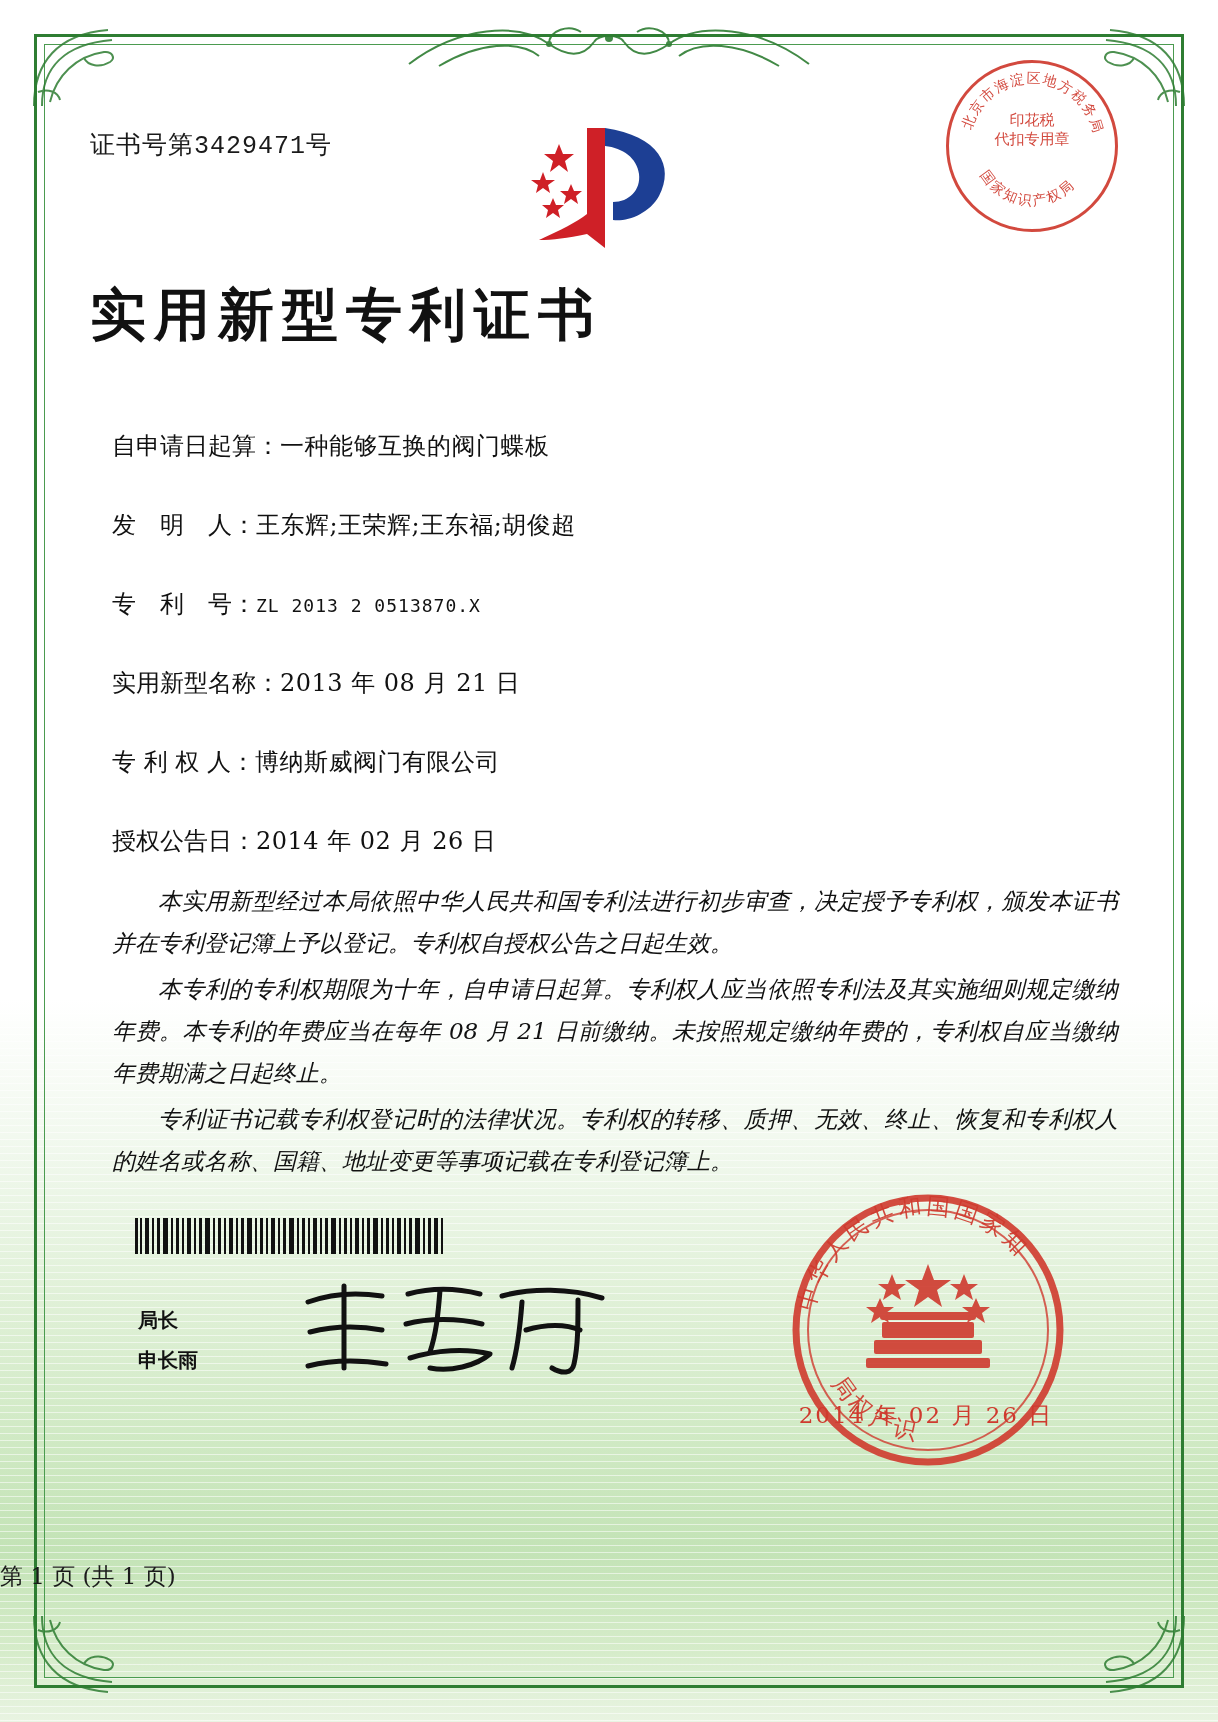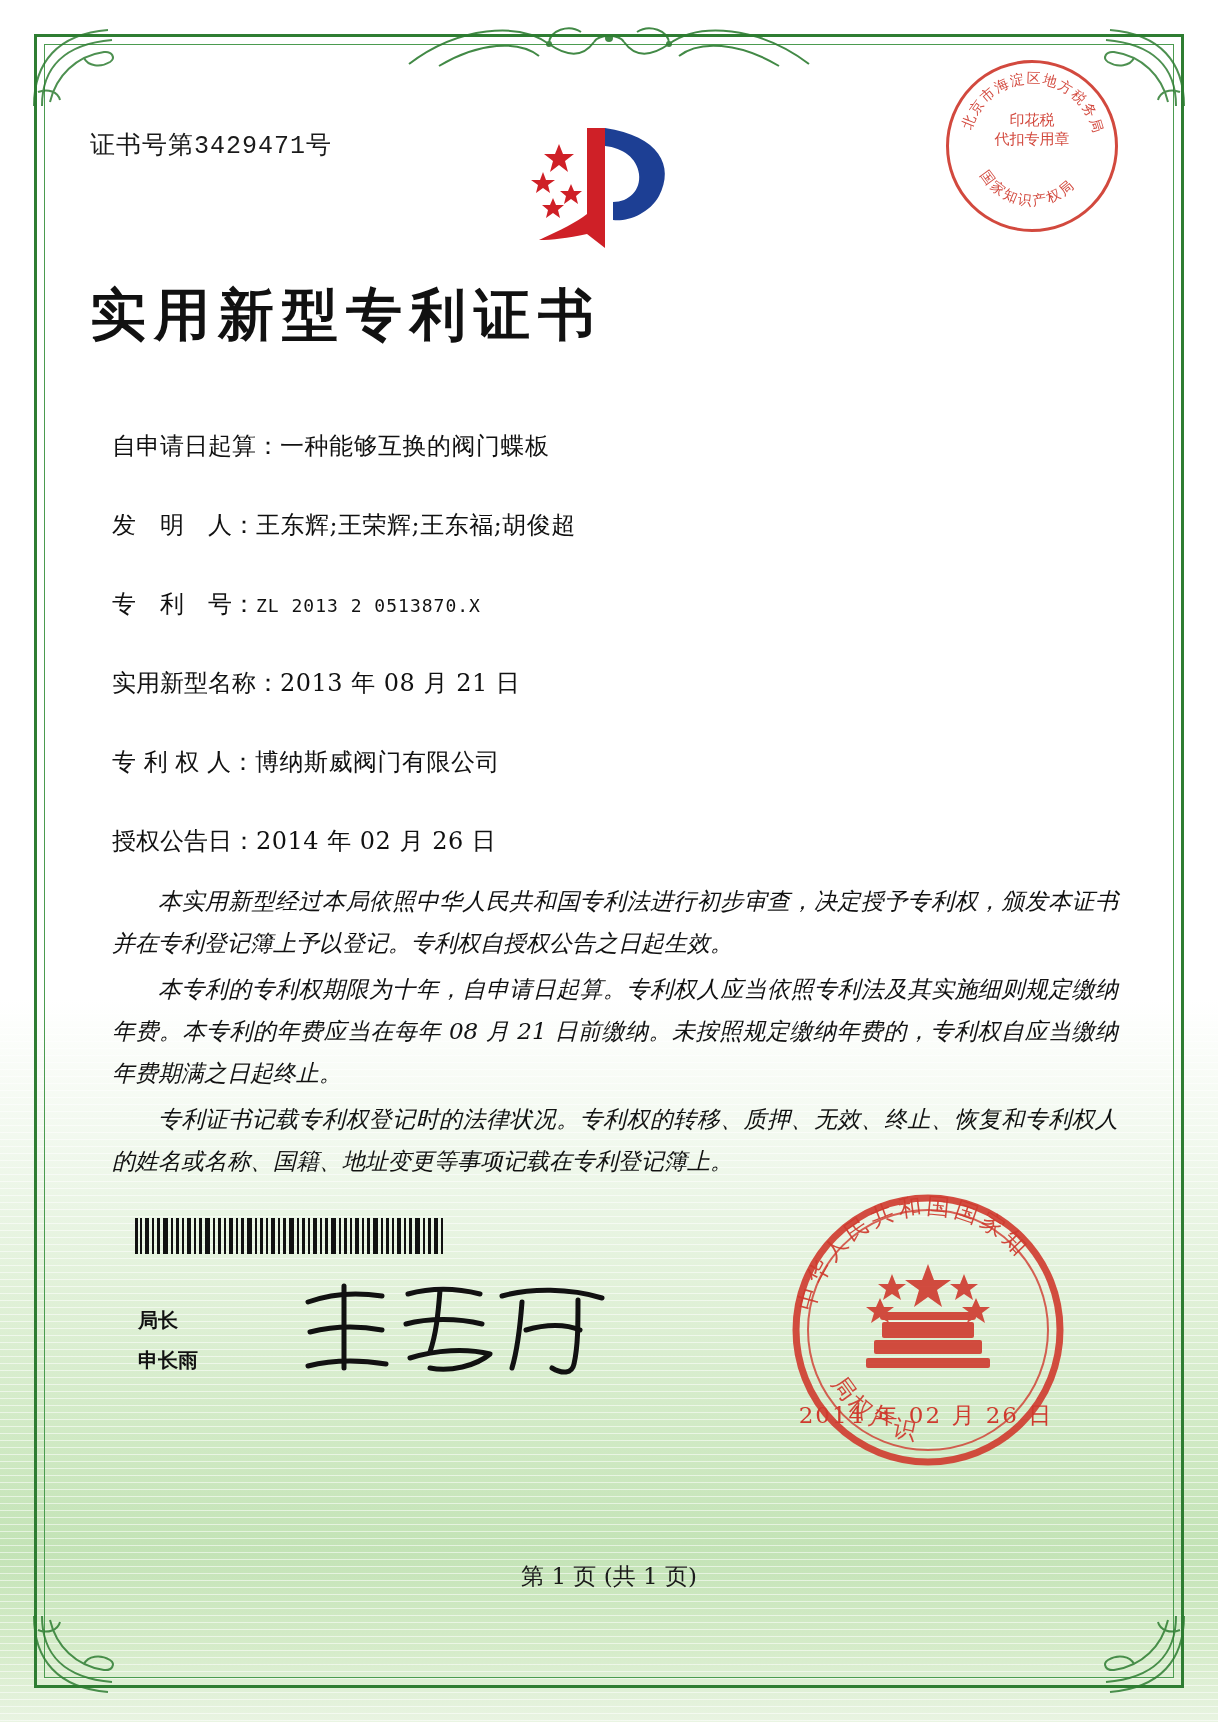--- a/index.html
+++ b/index.html
@@ -201,21 +201,21 @@
     text-align: center;
     font-family: "DejaVu Serif", serif;
     font-size: 23px;
     color: #cf3a2e;
     letter-spacing: 2px;
   }
 
   .page-no {
     position: absolute;
     left: 0; right: 0; bottom: 130px;
-    text-align: center;
+    text-align: left;
     font-family: "DejaVu Serif", serif;
     font-size: 23px;
     color: #1a1a1a;
   }
 </style>
 </head>
 <body>
 
 <div id="cert">
 

